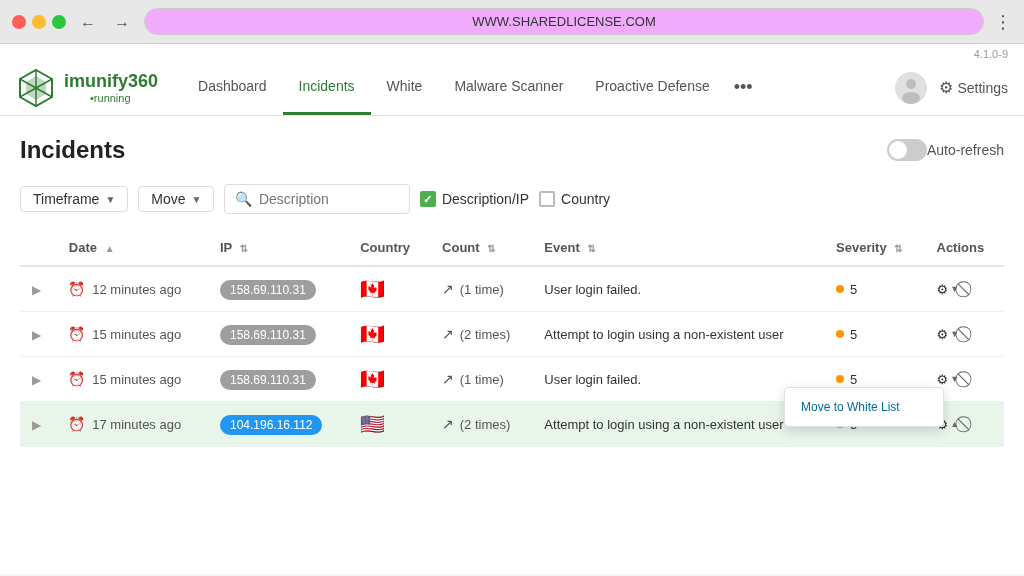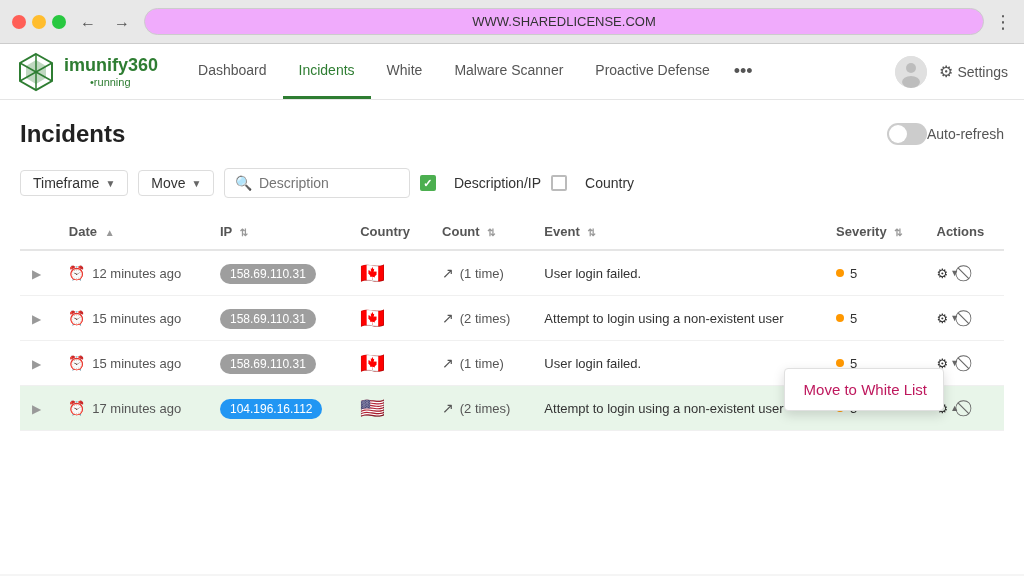--- a/index.html
+++ b/index.html
@@ -132,21 +132,21 @@
       align-items: center;
       border: 1px solid #ddd;
       border-radius: 4px;
       padding: 6px 10px;
       background: white;
       gap: 6px;
       min-width: 180px;
     }
     .search-icon { color: #999; font-size: 14px; }
     .search-input { border: none; outline: none; font-size: 14px; color: #999; background: transparent; width: 140px; }
-    .checkbox-filter { display: flex; align-items: center; gap: 18px; }
+    .checkbox-filter { display: flex; align-items: center; gap: 6px; }
     .checkbox-custom {
       width: 16px; height: 16px;
       border: 2px solid #4caf50;
       border-radius: 2px;
       background: #4caf50;
       display: flex; align-items: center; justify-content: center;
       cursor: pointer;
     }
     .checkbox-custom.unchecked {
       background: white;
@@ -204,43 +204,45 @@
       background: white;
       border: 1px solid #e0e0e0;
       border-radius: 4px;
       box-shadow: 0 4px 12px rgba(0,0,0,0.15);
       z-index: 100;
       min-width: 160px;
     }
     .dropdown-menu-item {
       padding: 12px 16px;
       cursor: pointer;
-      font-size: 15px;
-      color: #be185d;
-      text-align: right;
+      font-size: 12px;
+      color: #0369a1;
     }
 
     .table-wrapper { position: relative; }
   </style>
 </head>
 <body>
 
 <div class="browser-chrome">
   <div class="traffic-lights">
     <div class="traffic-light tl-red"></div>
     <div class="traffic-light tl-yellow"></div>
     <div class="traffic-light tl-green"></div>
   </div>
   <button class="nav-btn">←</button>
   <button class="nav-btn">→</button>
   <div class="address-bar">WWW.SHAREDLICENSE.COM</div>
   <div class="browser-menu">⋮</div>
 </div>
 
 <div class="app">
+  <div class="version-bar">
+    <span>4.1.0-9</span>
+  </div>
 
   <div class="top-nav">
     <div class="logo-area">
 
       <svg class="logo-icon" viewBox="0 0 40 40" xmlns="http://www.w3.org/2000/svg">
         <polygon points="20,2 36,11 36,29 20,38 4,29 4,11" fill="none" stroke="#2e7d32" stroke-width="2"></polygon>
         <polygon points="20,8 30,14 30,26 20,32 10,26 10,14" fill="#2e7d32" opacity="0.3"></polygon>
         <line x1="20" y1="2" x2="20" y2="38" stroke="#2e7d32" stroke-width="1.5"></line>
         <line x1="4" y1="11" x2="36" y2="29" stroke="#2e7d32" stroke-width="1.5"></line>
         <line x1="36" y1="11" x2="4" y2="29" stroke="#2e7d32" stroke-width="1.5"></line>

